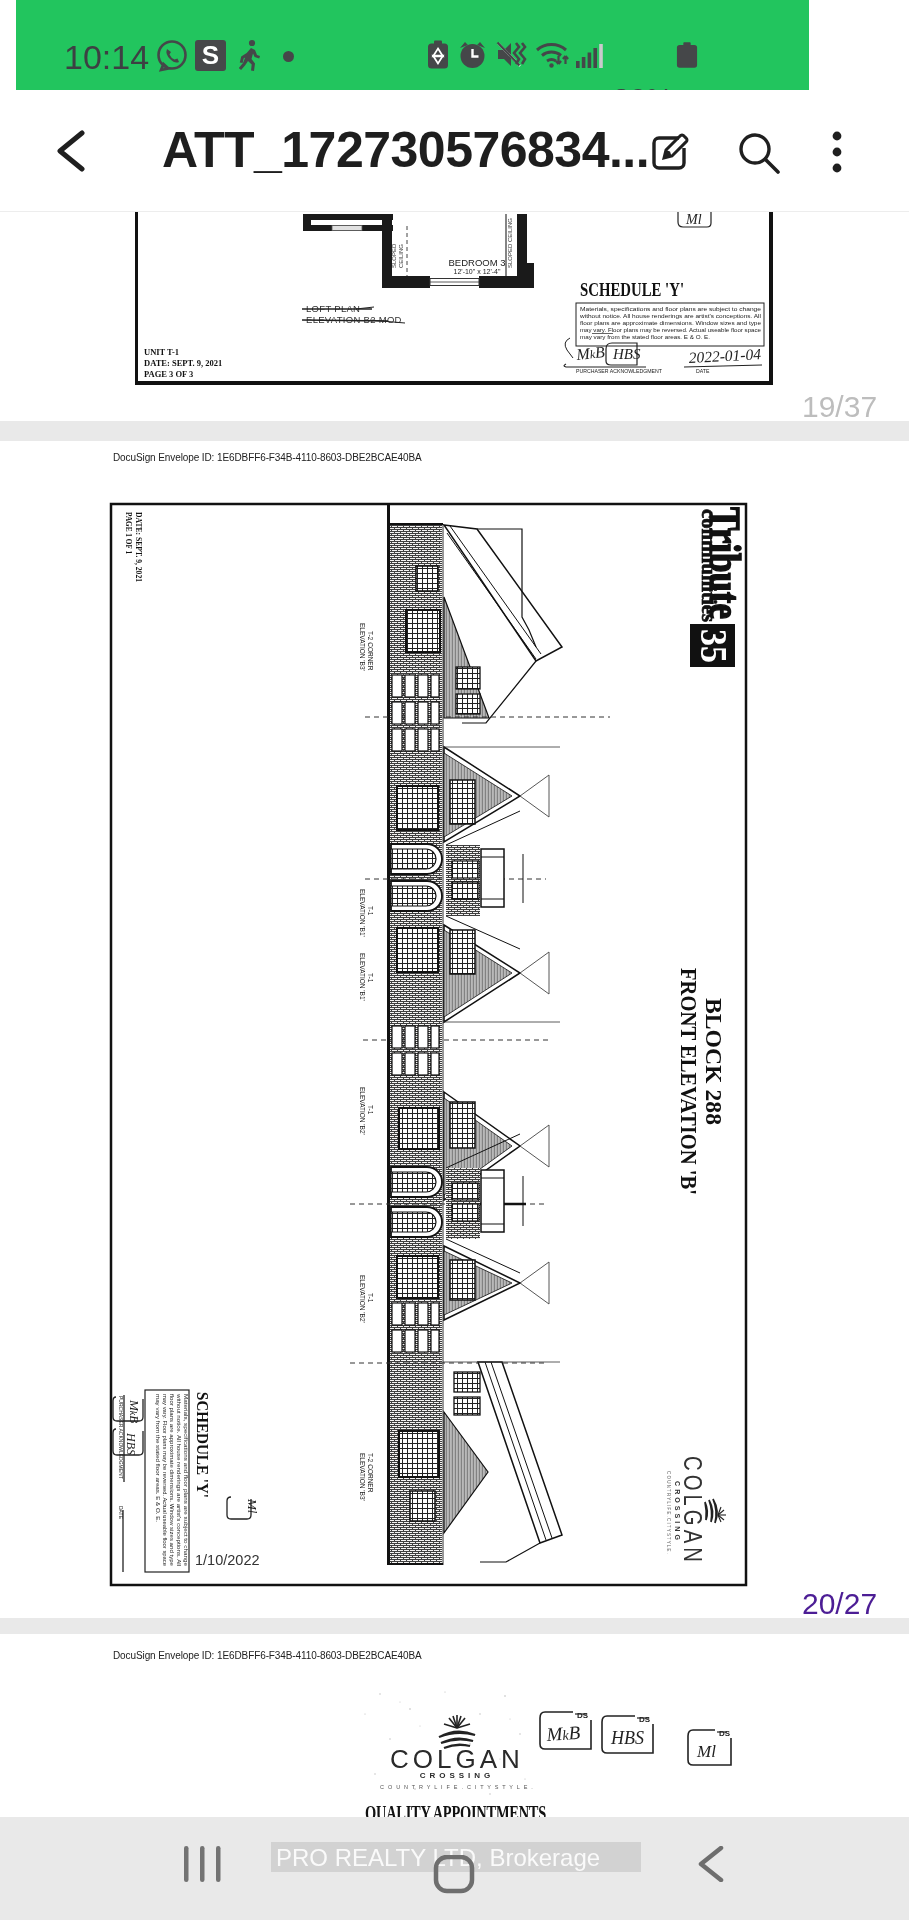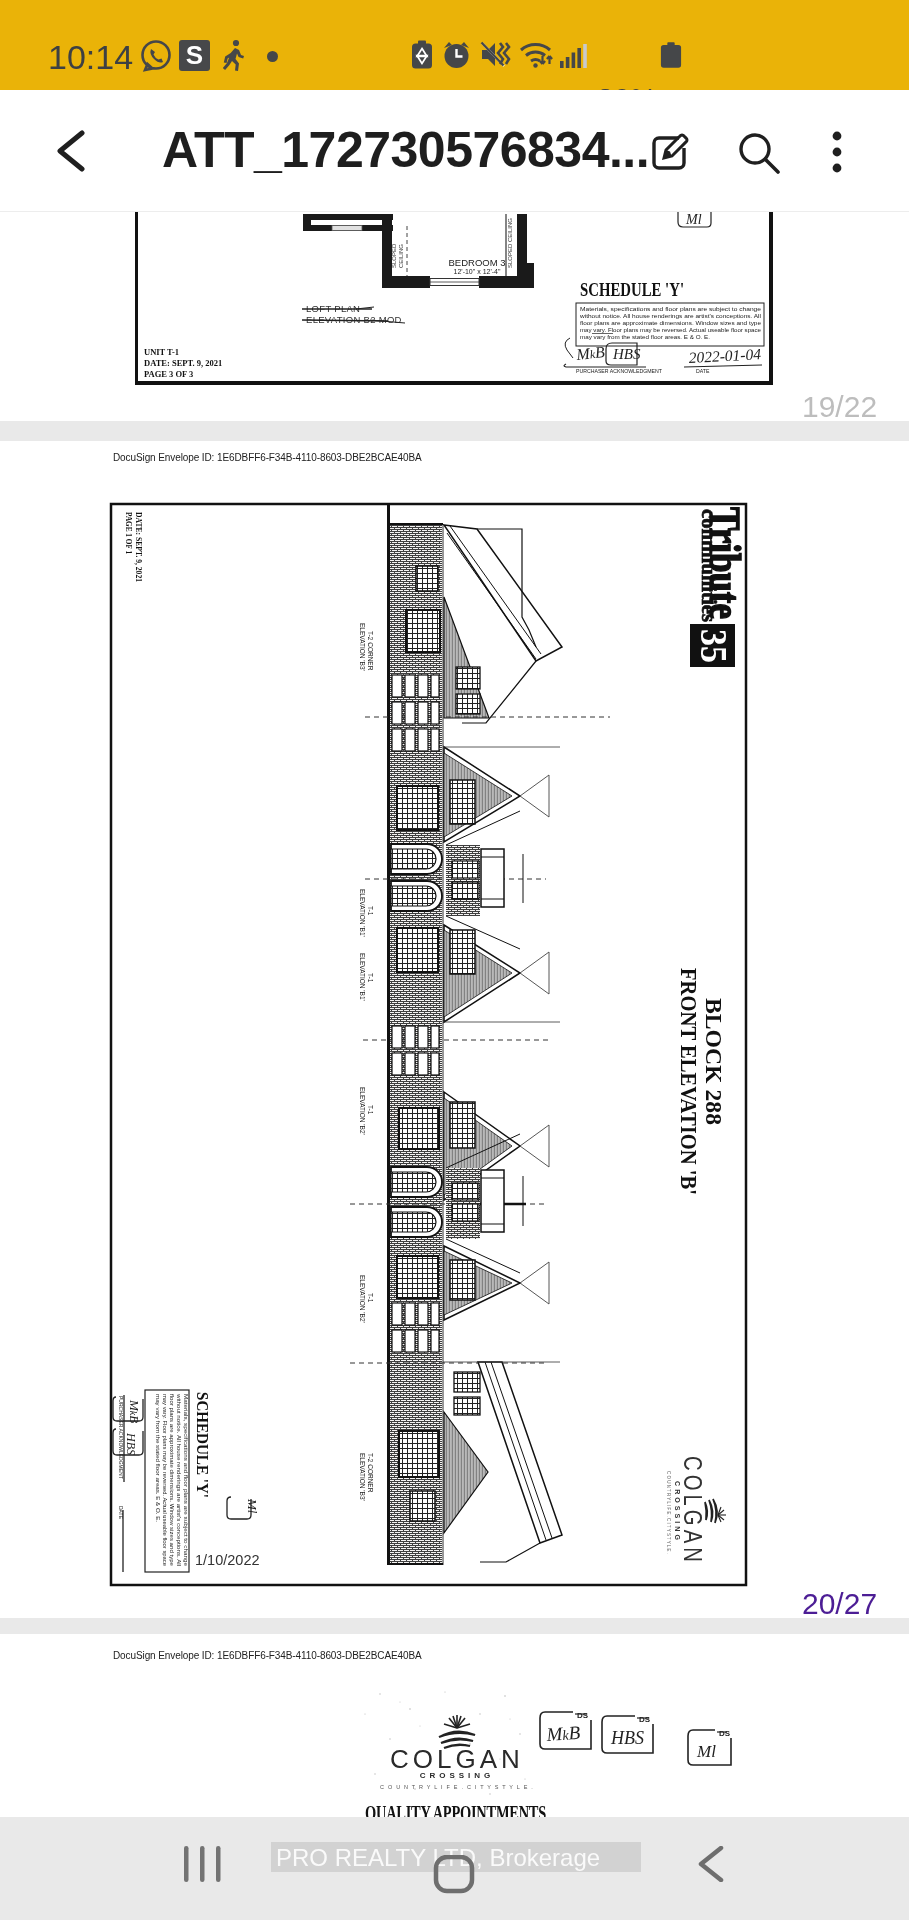--- a/index.html
+++ b/index.html
@@ -2,21 +2,21 @@
 <html><head>
 <meta charset="utf-8">
 <style>
   html,body{margin:0;padding:0;}
   body{width:909px;height:1920px;position:relative;background:#fff;font-family:"Liberation Sans",sans-serif;overflow:hidden;}
   .abs{position:absolute;}
 </style>
 </head>
 <body>
 
-<div class="abs" id="statusbar" style="left:0;top:0;width:909px;height:90px;background:#eab308;">
+<div class="abs" id="statusbar" style="left:16px;top:0;width:793px;height:90px;background:#22c55e;">
 
   <div class="abs" style="left:48px;top:38px;font-size:34px;color:#3d4043;letter-spacing:0px;">10:14</div>
 
   <svg class="abs" style="left:139px;top:39px;" width="34" height="34" viewBox="0 0 34 34">
     <path d="M17 2.5 a13.5 13.5 0 1 0 0 27 a13.5 13.5 0 0 0 0 -27 M6 31 l2.5-6 5 4.5 z" fill="none" stroke="#454749" stroke-width="2.6"></path>
     <path d="M12 10 q-2 5 3 10 q5 5 9 3 l-1.5-3.5 -3 1 q-3.5-1.5 -5-5 l1.5-2.5 z" fill="#454749"></path>
   </svg>
 
   <div class="abs" style="left:179px;top:40px;width:31px;height:31px;background:#47484a;border-radius:3px;color:#fff;font-size:26px;font-weight:bold;text-align:center;line-height:31px;">S</div>
 
@@ -442,21 +442,21 @@
           <line x1="4" y1="-3" x2="9" y2="-9"></line>
           <line x1="4" y1="-3" x2="-4" y2="-6"></line>
           <line x1="4" y1="-3" x2="11" y2="-6"></line>
     </g>
   </g>
 </svg>
 </div>
 
 <div class="abs" style="left:0;top:1618px;width:909px;height:16px;background:#e9e9e9;"></div>
 
-<div class="abs" style="left:802px;top:390px;font-size:30px;color:#bdbdbd;">19/22</div>
+<div class="abs" style="left:802px;top:390px;font-size:30px;color:#bdbdbd;">19/37</div>
 
 <div class="abs" style="left:802px;top:1587px;font-size:30px;color:#4c1d95;">20/27</div>
 
 <div class="abs" id="page3" style="left:0;top:1634px;width:909px;height:183px;background:#fff;">
 
   <div class="abs" style="left:113px;top:16px;font-size:10px;color:#222;letter-spacing:-0.1px;">DocuSign Envelope ID: 1E6DBFF6-F34B-4110-8603-DBE2BCAE40BA</div>
   <svg class="abs" style="left:350px;top:50px;" width="280" height="133" viewBox="0 0 280 133">
 
     <g fill="#777" opacity="0.5">
       <circle cx="30" cy="10" r="0.7"></circle>

